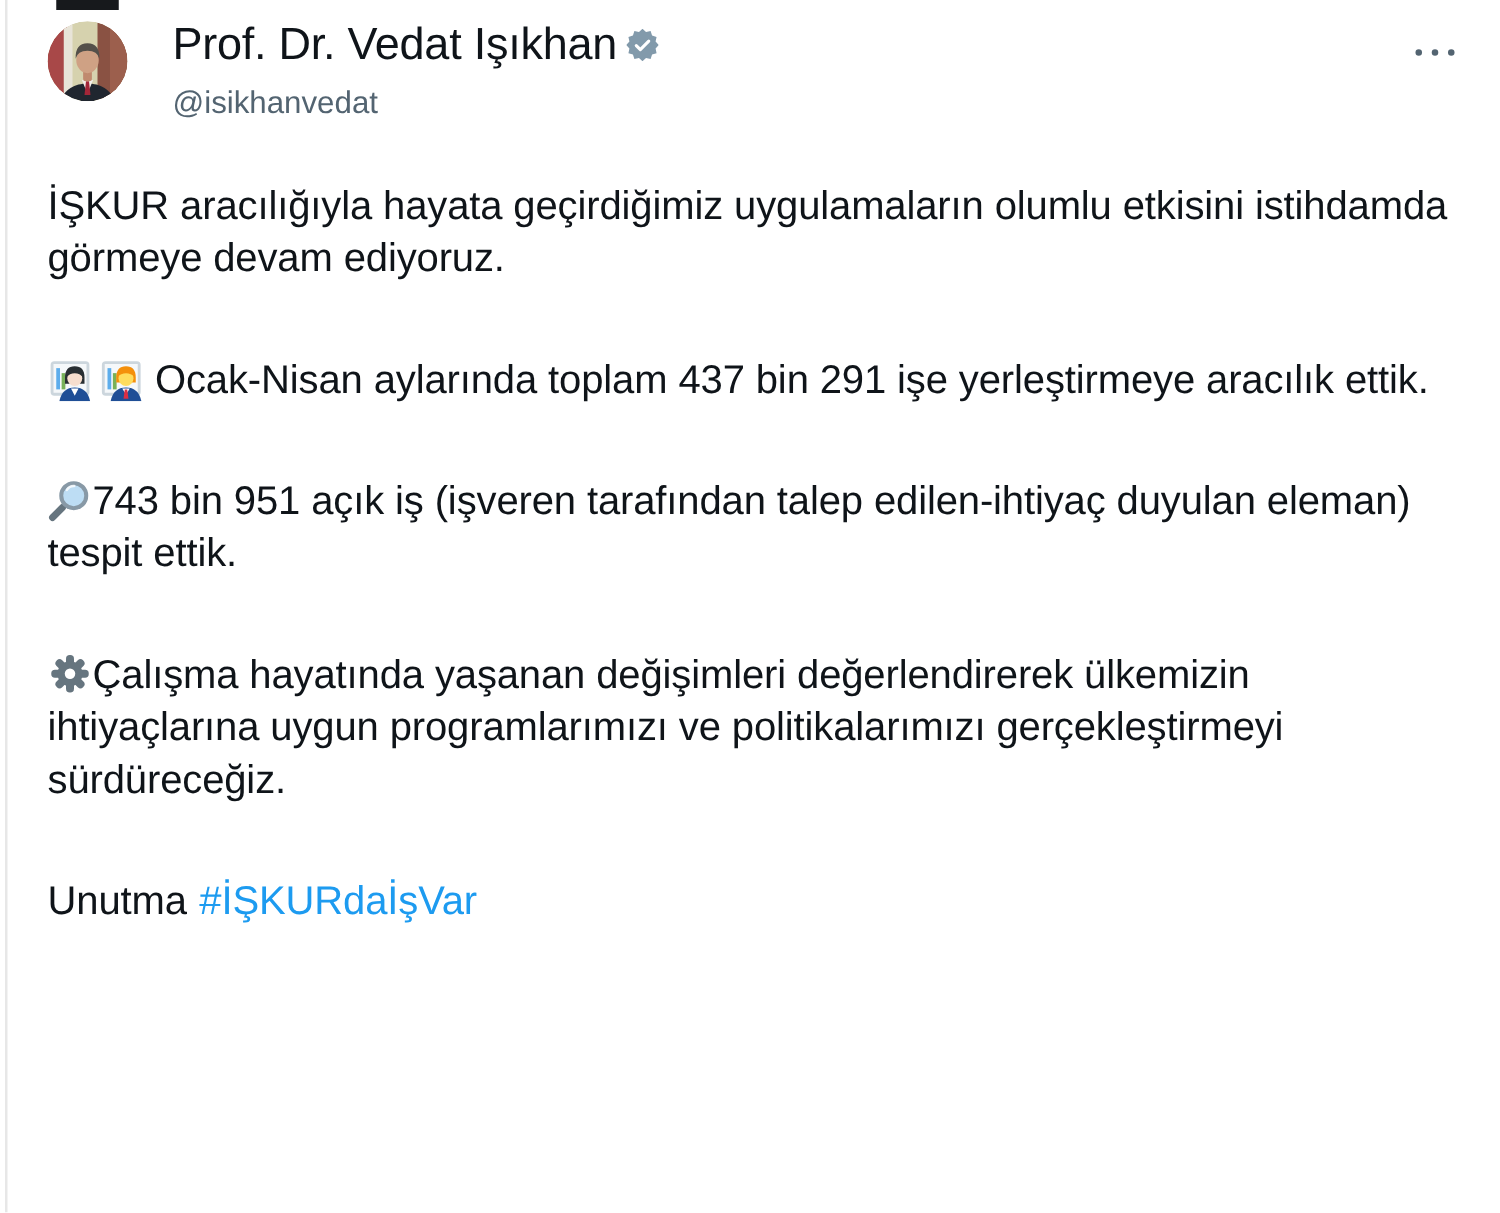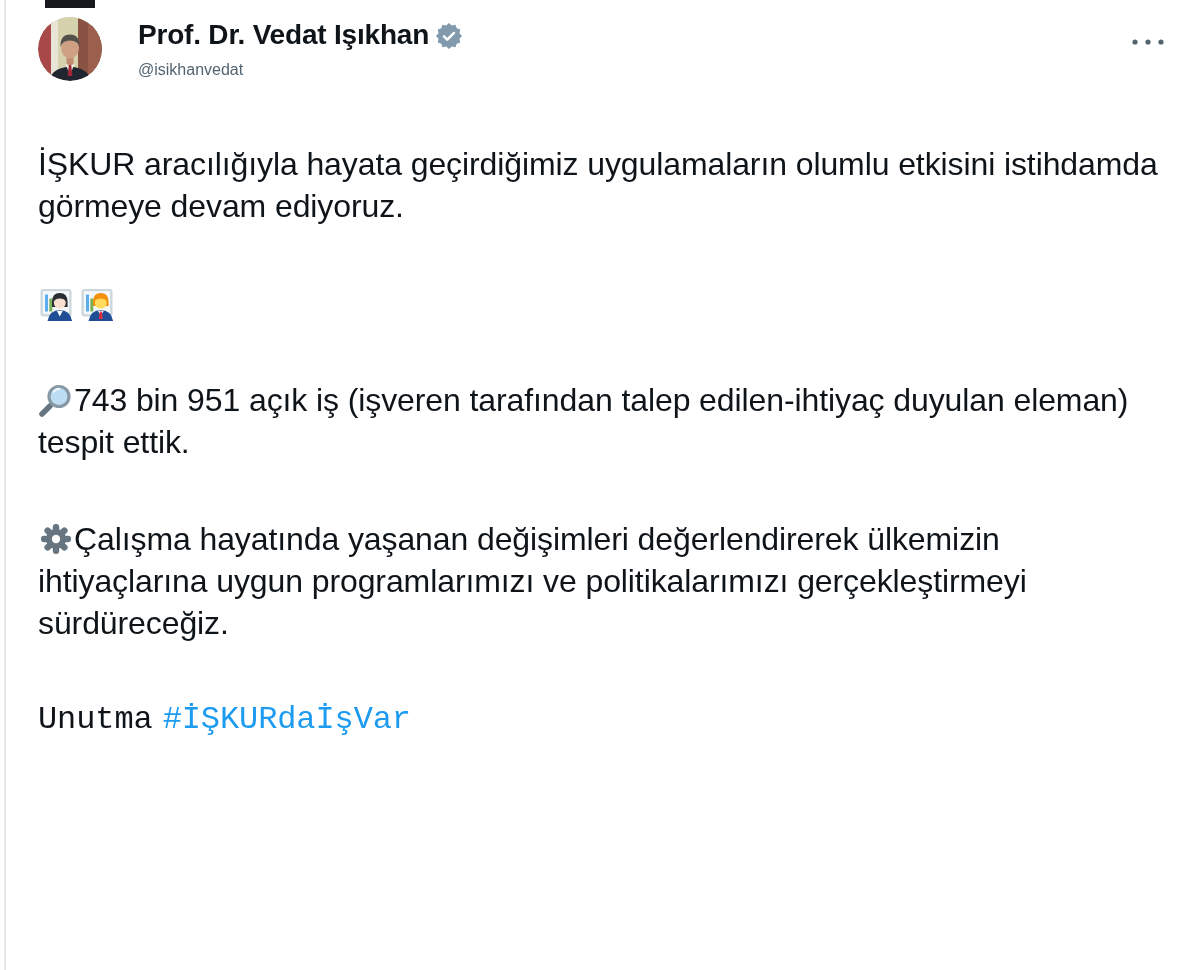--- a/index.html
+++ b/index.html
@@ -25,39 +25,39 @@
   .tweet-header {
     display: flex; align-items: flex-start; position: relative; height: 64px;
   }
   .avatar {
     width: 64px; height: 64px; border-radius: 50%; overflow: hidden;
     flex: 0 0 64px; cursor: pointer;
   }
   .author-block { margin-left: 36px; padding-top: 2px; }
   .name-row { display: flex; align-items: center; gap: 7px; }
   .display-name {
-    font-size: 28px; font-weight: bold; color: #0f1419;
+    font-size: 36px; font-weight: normal; color: #0f1419;
     letter-spacing: -0.2px; cursor: pointer; line-height: 32px;
   }
   .verified { width: 26px; height: 26px; margin-top: 2px; }
   .handle {
-    font-size: 16px; color: #536471; line-height: 30px; margin-top: 4px;
+    font-size: 25px; color: #536471; line-height: 30px; margin-top: 16px;
     cursor: pointer;
   }
   .more-btn {
     position: absolute; right: 0; top: 12px; width: 40px; height: 26px;
     display: flex; align-items: center; justify-content: center;
     cursor: pointer; border: none; background: transparent;
   }
   .tweet-body { margin-top: 62px; }
   .para {
     font-size: 32px; line-height: 42px; color: #0f1419;
     letter-spacing: -0.1px; margin-bottom: 55px;
   }
-  .para:last-child { margin-bottom: 12px; font-family: Liberation Mono, monospace; }
+  .para:last-child { margin-bottom: 12px; }
   .emoji {
     display: inline-block; width: 36px; height: 36px;
     vertical-align: -7px;
   }
   .emoji + .emoji { margin-left: 5px; }
   .emoji.spaced-after { margin-right: 9px; }
   .hashtag { color: #1d9bf0; text-decoration: none; margin-left: 10px; cursor: pointer; }
 </style>
 </head>
 <body>
@@ -128,21 +128,21 @@
         <rect x="2.5" y="4" width="31" height="27.5" rx="3" fill="#ccd6dd"></rect>
         <rect x="4.8" y="6.2" width="26.4" height="23" fill="#f5f8fa"></rect>
         <rect x="7" y="9.5" width="3" height="17" fill="#5dadec"></rect>
         <rect x="11.3" y="13.5" width="3" height="13" fill="#78b159"></rect>
         <path d="M14,17 q0,-9 7.8,-9 q7.8,0 7.8,9 v4 h-15.6 Z" fill="#f4900c"></path>
         <circle cx="21.8" cy="17.8" r="6" fill="#ffdc5d"></circle>
         <path d="M14.8,16.5 q0.6,-7 7,-7 q6.4,0 7,7 q-3,-3 -7,-3 q-4,0 -7,3 Z" fill="#f4900c"></path>
         <path d="M9.5,36 q2.2,-11 12.3,-11 q10.1,0 12.3,11 Z" fill="#1f4e96"></path>
         <polygon points="18.8,25.8 24.8,25.8 21.8,30.5" fill="#ffffff"></polygon>
         <polygon points="20.8,26.5 22.8,26.5 23.8,34 19.8,34" fill="#dd2e44"></polygon>
-      </svg></span></p>
+      </svg></span><span>Ocak-Nisan aylarında toplam 437 bin 291 işe yerleştirmeye aracılık ettik.</span></p>
 
 
     <p class="para"><span class="emoji"><svg width="36" height="36" viewBox="0 0 36 36">
         <line x1="12" y1="24" x2="4" y2="32" stroke="#66757f" stroke-width="5.5" stroke-linecap="round"></line>
         <circle cx="21" cy="14.5" r="10" fill="#bdddf4" stroke="#8899a6" stroke-width="3.2"></circle>
         <path d="M15.5,10 q2,-3.5 6,-3.2" fill="none" stroke="#ffffff" stroke-width="2" stroke-linecap="round" opacity="0.8"></path>
       </svg></span><span>743 bin 951 açık iş (işveren tarafından talep edilen-ihtiyaç duyulan eleman) tespit ettik.</span></p>
 
     <p class="para"><span class="emoji"><svg width="36" height="36" viewBox="0 0 36 36">
         <g fill="#66757f">

